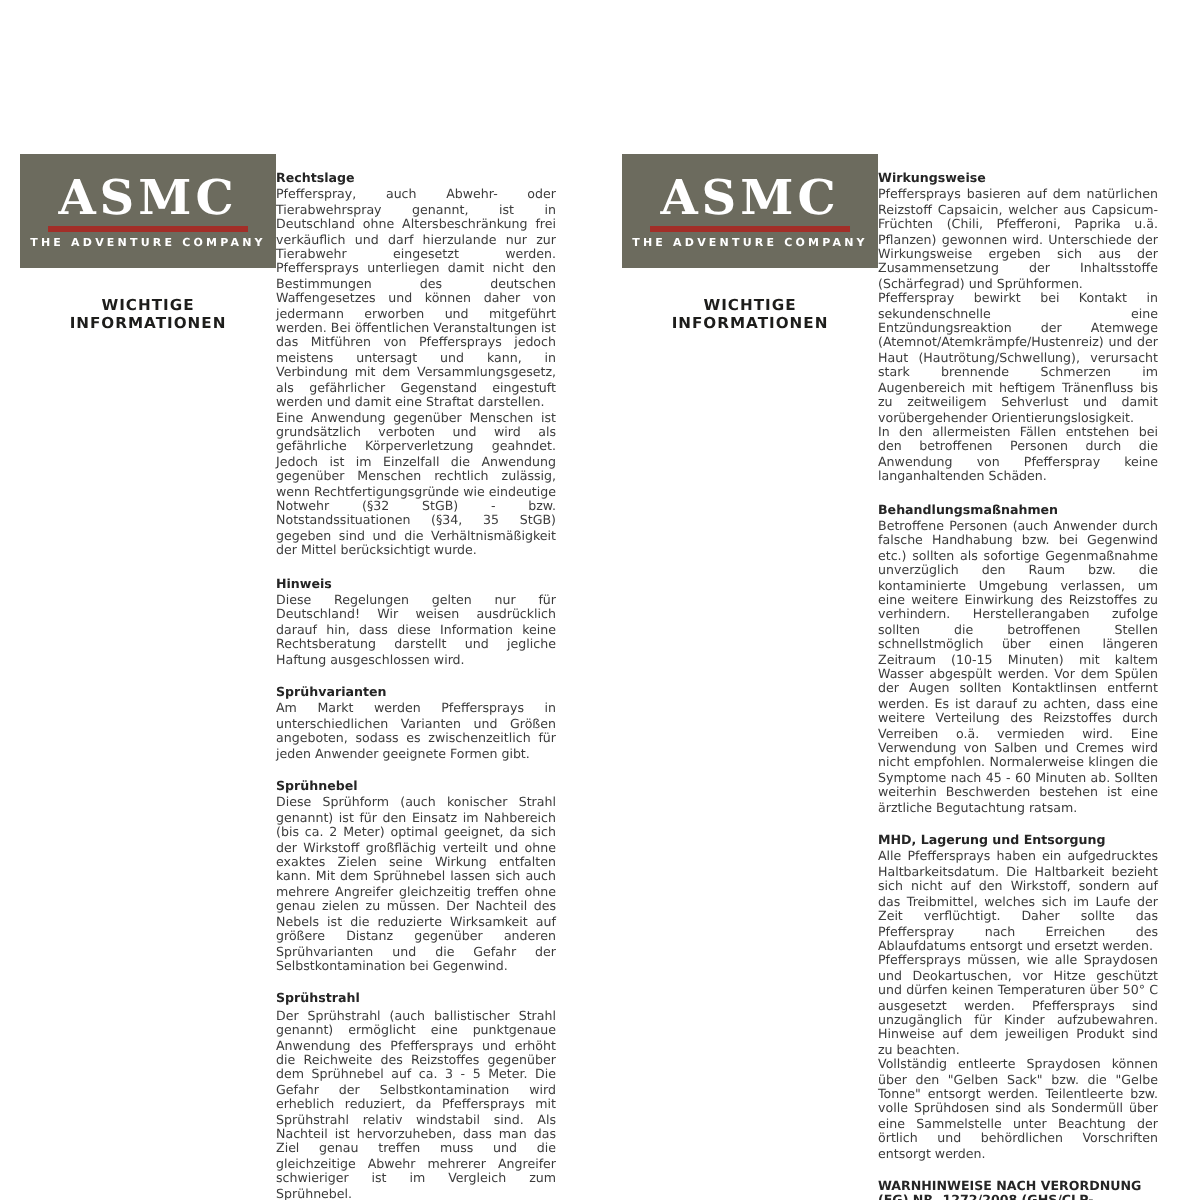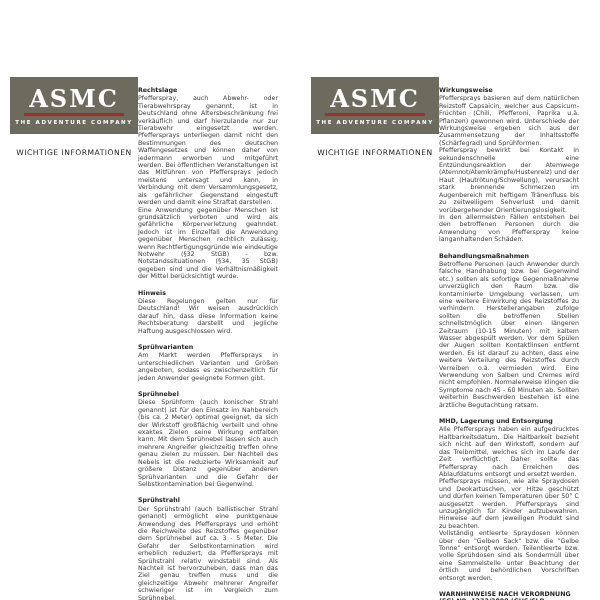--- a/index.html
+++ b/index.html
@@ -50,21 +50,21 @@
   .logo-tagline {
     font-size: 5.5px;
     font-weight: bold;
     letter-spacing: 1.6px;
     color: #ffffff;
     white-space: nowrap;
   }
   .col-title {
     margin-top: 14px;
     font-size: 7.6px;
-    font-weight: normal;
+    font-weight: bold;
     letter-spacing: 0.5px;
     color: #1d1d1b;
     text-align: center;
   }
   .sections { margin-top: 9px; }
   .section { margin-bottom: 9px; }
   .section h3 {
     margin: 0 0 1px 0;
     font-size: 6.3px;
     line-height: 7.4px;

